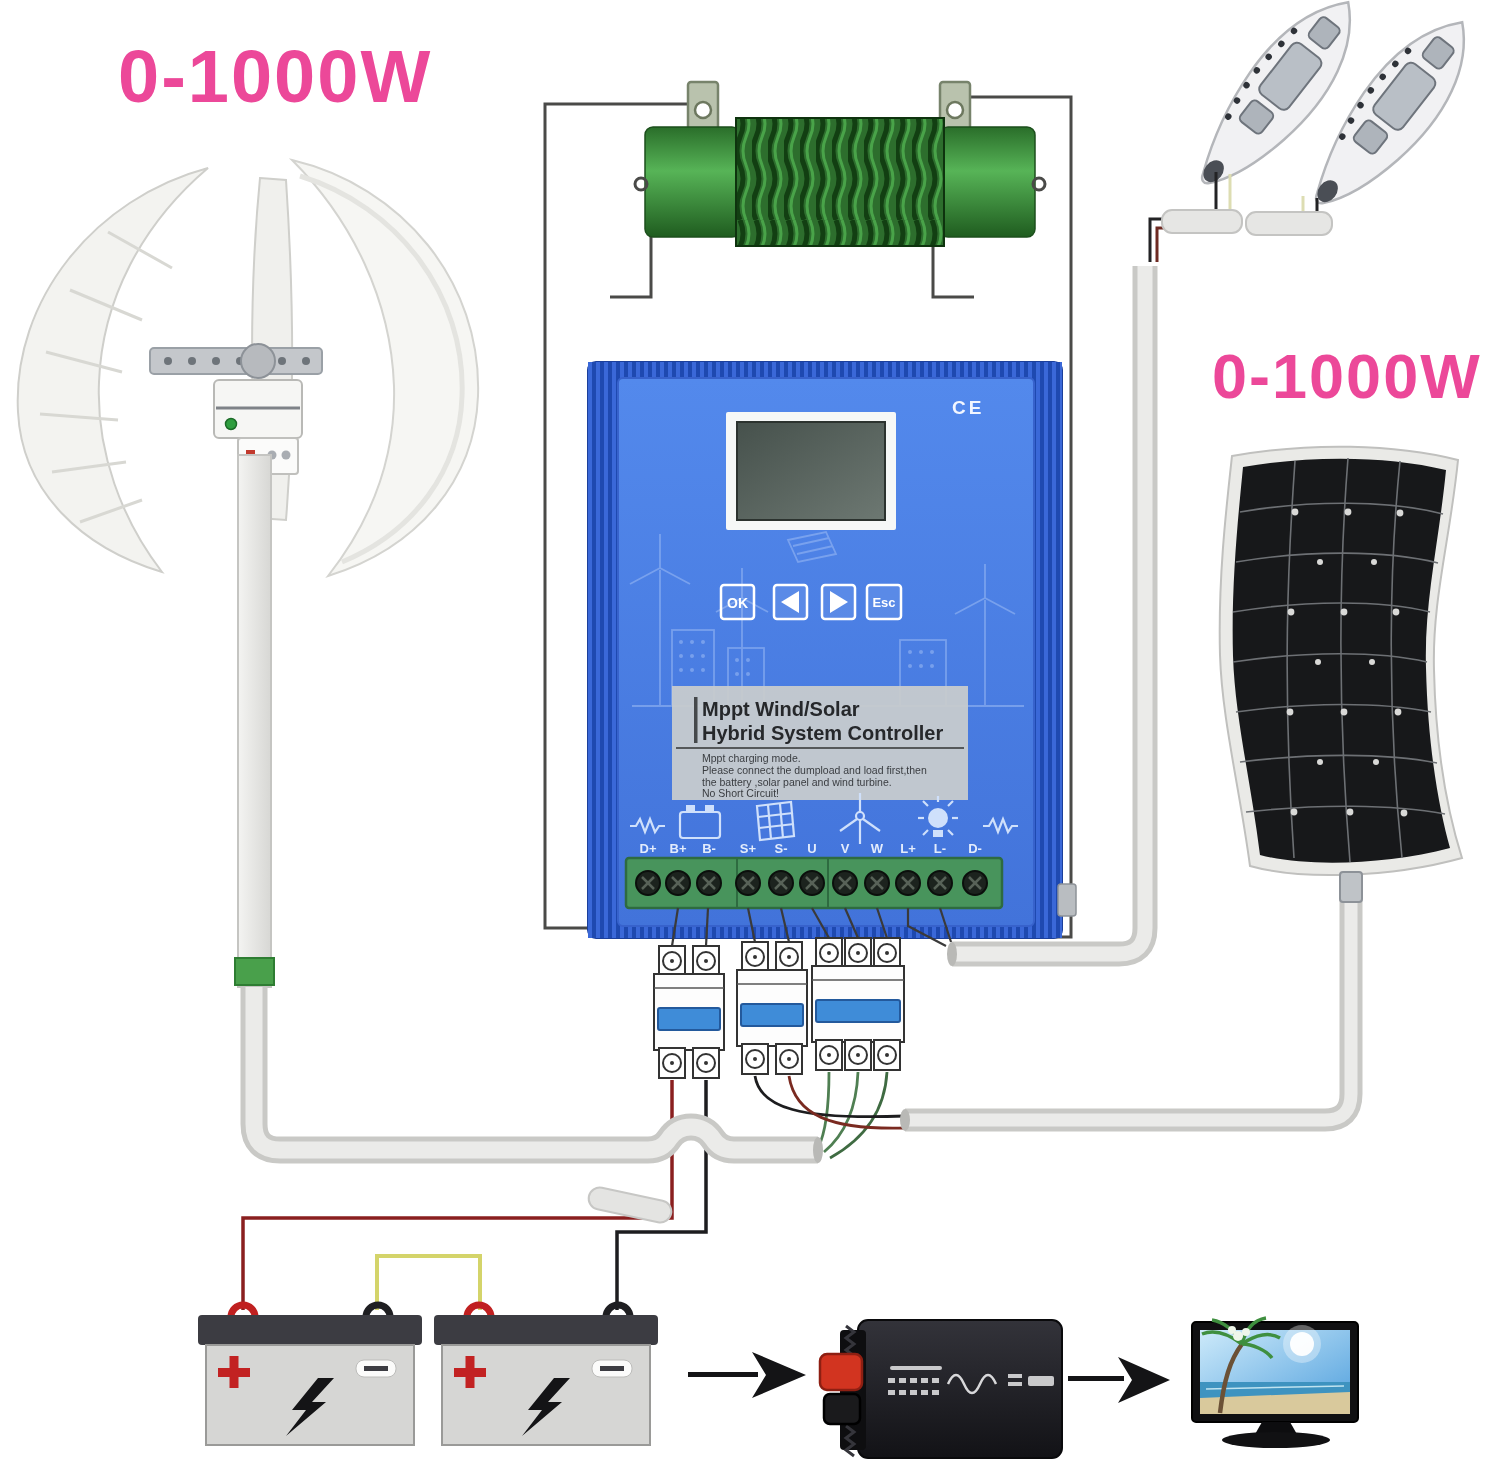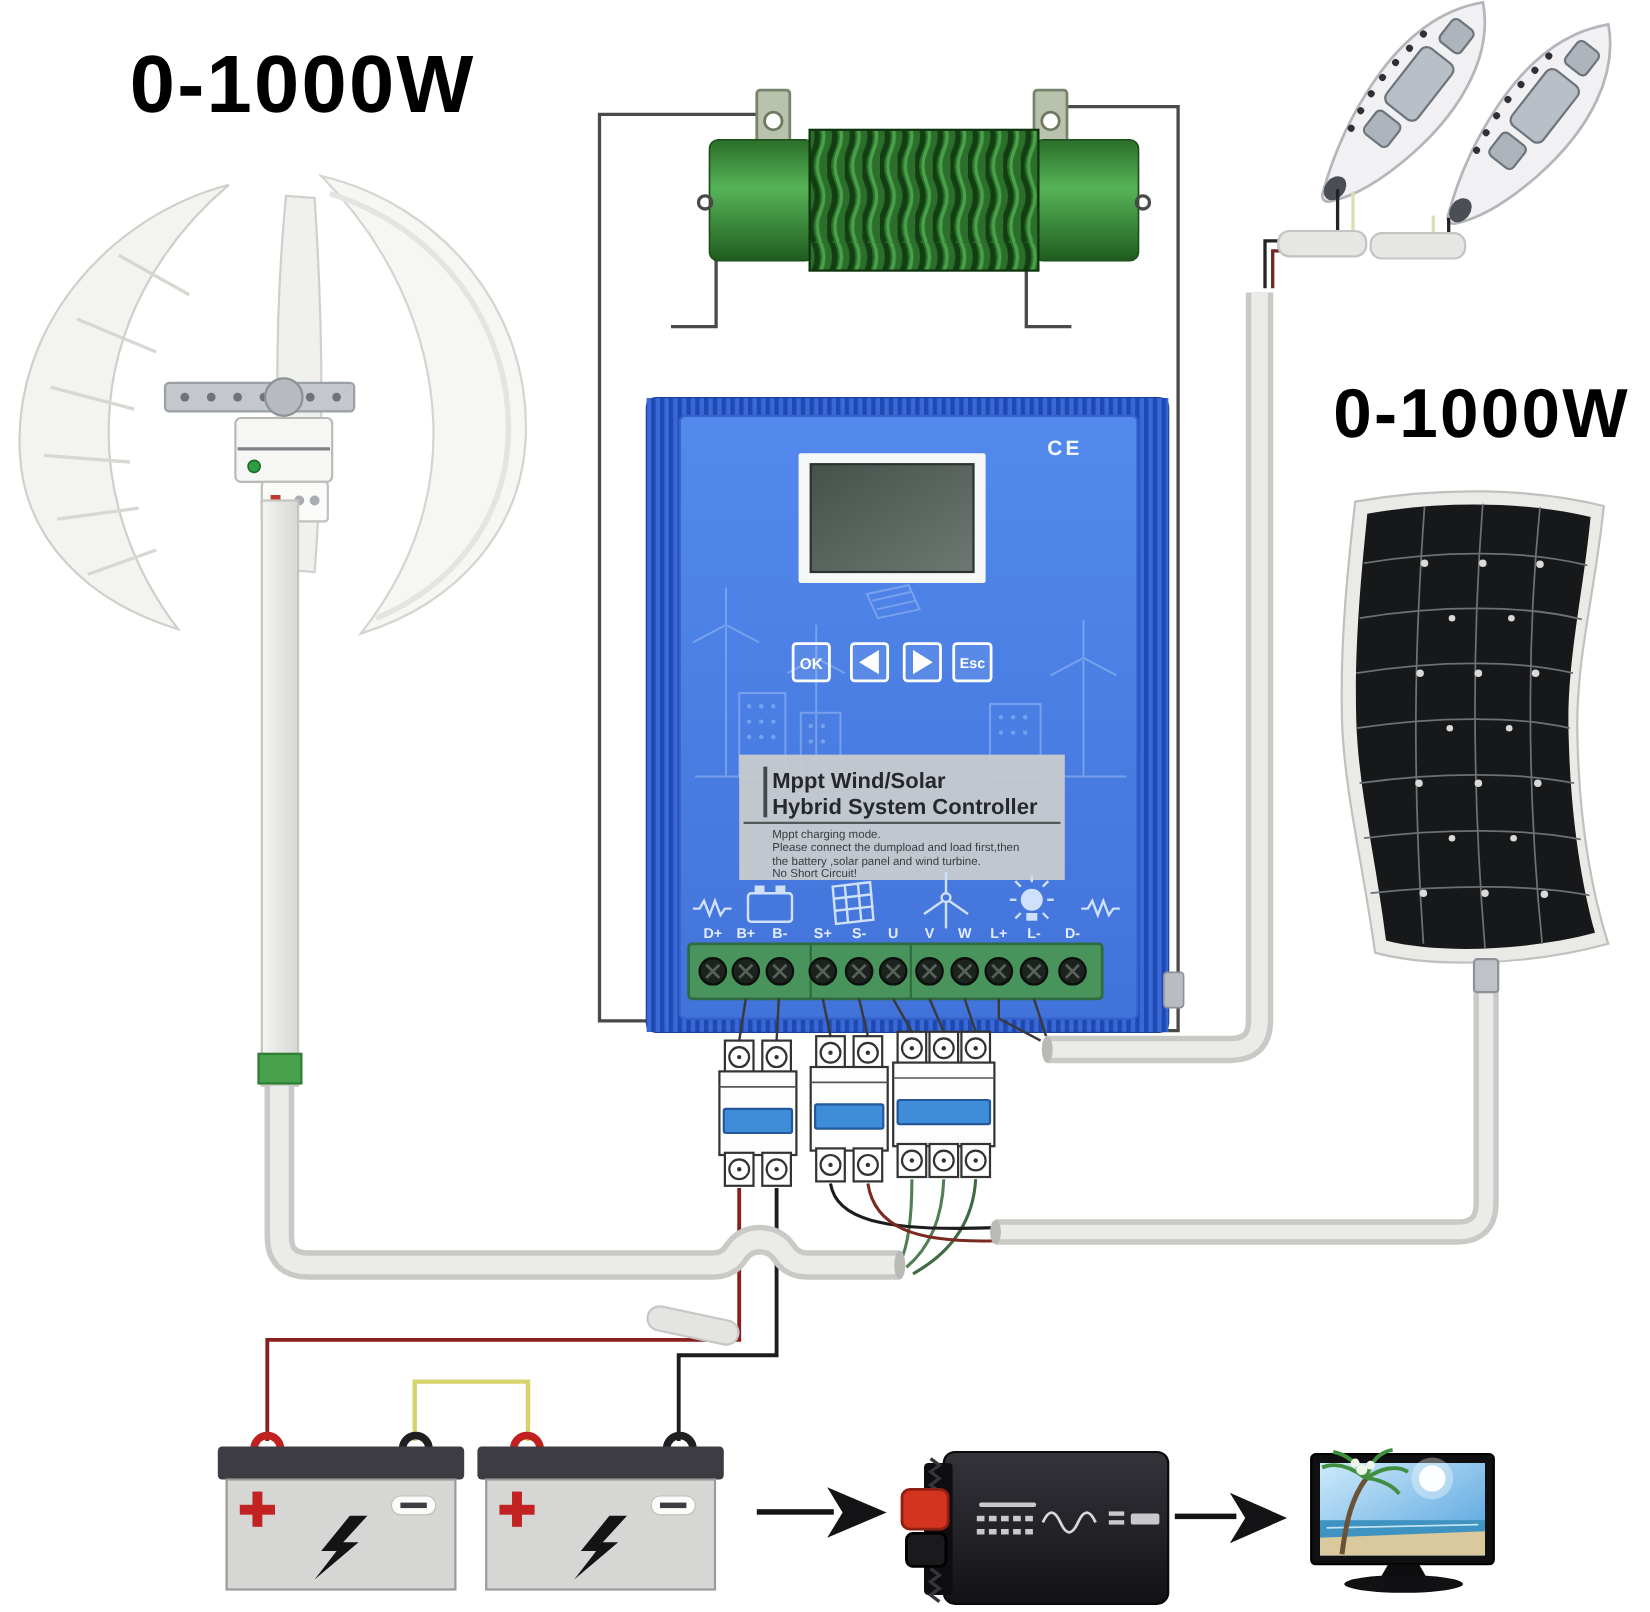--- a/index.html
+++ b/index.html
@@ -1,18 +1,18 @@
 <!DOCTYPE html>
 <html><head>
 <meta charset="utf-8">
 <style>
   html,body{margin:0;padding:0;background:#ffffff;}
   #stage{position:relative;width:1500px;height:1465px;background:#ffffff;overflow:hidden;
          font-family:"Liberation Sans", sans-serif;}
-  .rating{position:absolute;font-weight:bold;color:#000000;letter-spacing:2px;}
+  .rating{position:absolute;font-weight:bold;color:#ec4899;letter-spacing:2px;}
   #rating-wind{left:118px;top:34px;font-size:74px;}
   #rating-solar{left:1212px;top:340px;font-size:63px;}
   svg{position:absolute;left:0;top:0;}
   text{font-family:"Liberation Sans", sans-serif;}
   .ctl-title{font-weight:bold;fill:#26282b;font-size:20px;}
   .ctl-desc{fill:#3a3d41;font-size:10.5px;}
   .term-label{fill:#e3ecfc;font-size:13px;font-weight:bold;text-anchor:middle;}
   .btn-label{fill:#ffffff;font-weight:bold;text-anchor:middle;}
   .ce{fill:#f2f6ff;font-size:19px;font-weight:bold;letter-spacing:3px;}
 </style>

